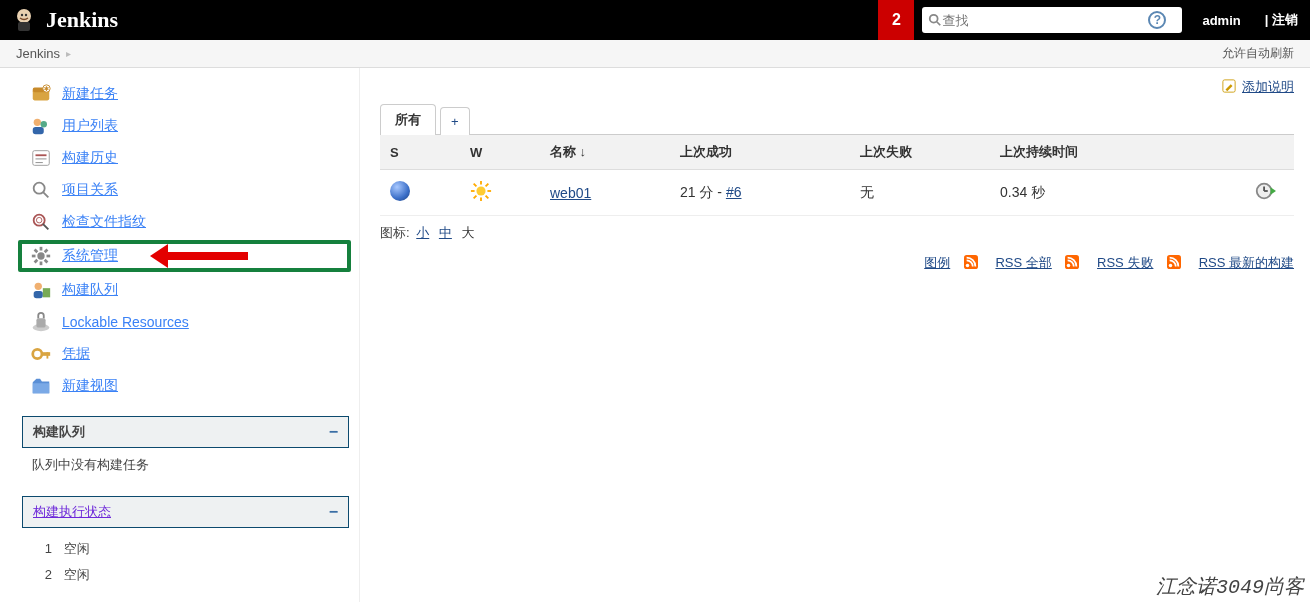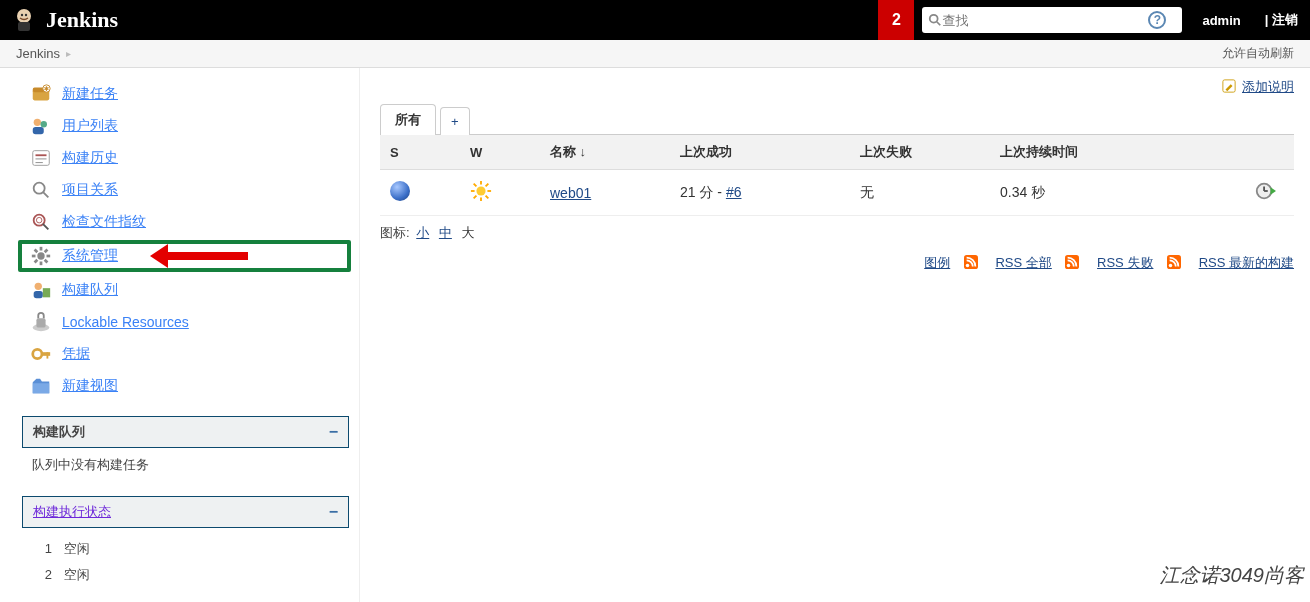--- a/index.html
+++ b/index.html
@@ -64,21 +64,21 @@
 .weather-sun { width: 22px; height: 22px; display: inline-block; position: relative; }
 .clock-icon { width: 22px; height: 22px; display: inline-block; }
 
 .icon-legend { font-size: 13px; margin-top: 8px; color: #444; }
 .icon-legend a { margin: 0 3px; }
 
 .rss-row { text-align: right; margin-top: 12px; font-size: 13px; }
 .rss-row a { margin-left: 12px; }
 .rss-ic { display: inline-block; width: 14px; height: 14px; vertical-align: -2px; margin-right: 2px; margin-left: 10px; }
 
-.watermark { position: absolute; right: 6px; bottom: 13px; font-style: italic; font-family: Liberation Sans, sans-serif; font-size: 20px; color: #444; text-shadow: 0 0 2px #fff; }
+.watermark { position: absolute; right: 6px; bottom: 2px; font-style: italic; font-family: Liberation Mono, monospace; font-size: 20px; color: #444; text-shadow: 0 0 2px #fff; }
 
 
 .svg-ico { width: 100%; height: 100%; }
 </style>
 </head>
 <body>
 
 <div class="header">
   <div class="logo-wrap">
     <svg class="logo-icon" viewBox="0 0 24 28">

